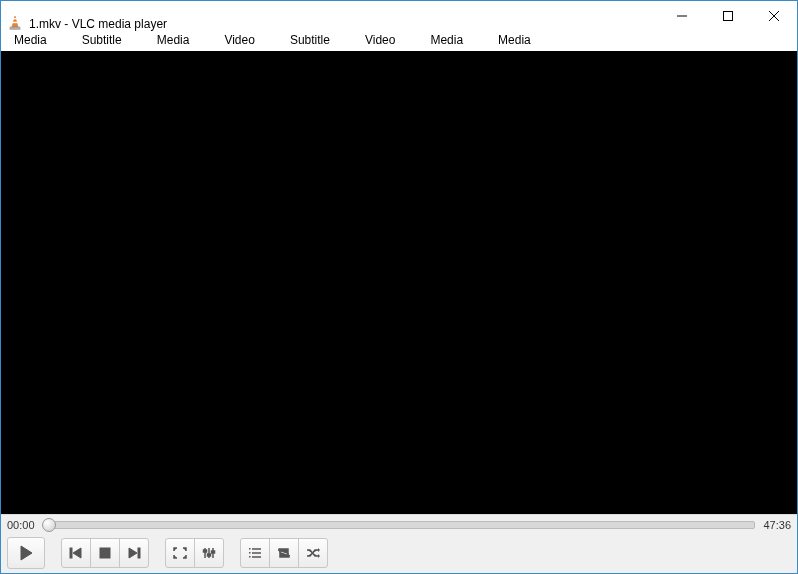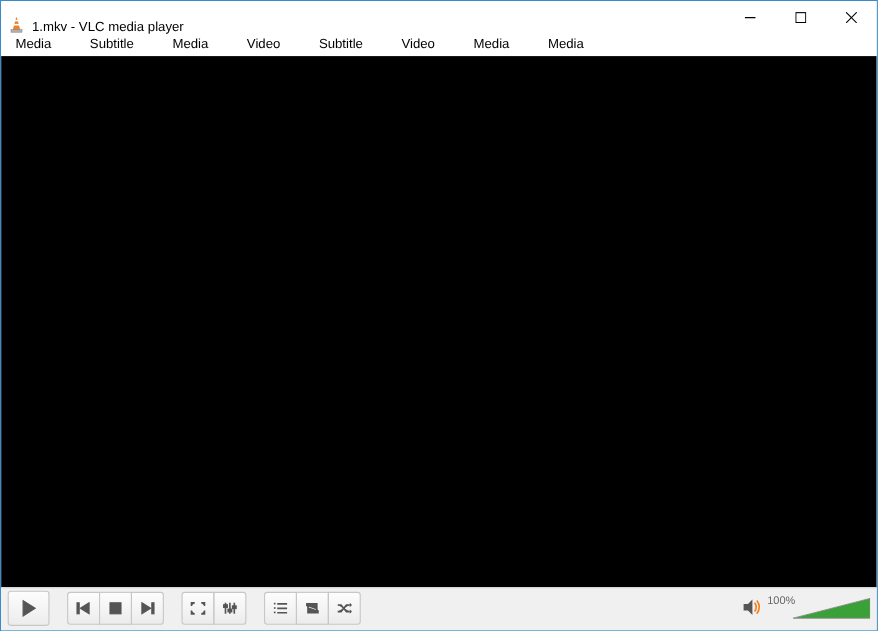--- a/index.html
+++ b/index.html
@@ -179,20 +179,27 @@
   <div class="menu-item">Video</div>
   <div class="menu-item">Subtitle</div>
   <div class="menu-item">Video</div>
   <div class="menu-item">Media</div>
   <div class="menu-item">Media</div>
 </div>
 
 <div class="video-area"></div>
 
 <div class="controls-bar">
+  <div class="seek-row">
+    <div class="time-label">00:00</div>
+    <div class="seek-track">
+      <div class="seek-thumb"></div>
+    </div>
+    <div class="time-label time-right">47:36</div>
+  </div>
 
   <div class="buttons-row">
     <div class="btn play">
       <svg width="14" height="16" viewBox="0 0 14 16">
           <polygon points="2,1 13,8 2,15" fill="#555"></polygon>
         </svg>
     </div>
 
     <div class="gap"></div>
 
@@ -265,29 +272,14 @@
           <path d="M1 3 h3 l5 6 h3"></path>
             <path d="M1 9 h3 l5 -6 h3"></path>
           <polygon points="12,1 14,3 12,5" fill="#555" stroke="none"></polygon>
             <polygon points="12,7 14,9 12,11" fill="#555" stroke="none"></polygon>
         </svg>
       </div>
     </div>
 
     <div class="spacer"></div>
 
-    <div class="volume-wrap">
-      <span>
-        <svg width="18" height="16" viewBox="0 0 18 16">
-          <polygon points="1,5 5,5 9,1 9,15 5,11 1,11" fill="#555"></polygon>
-          <path d="M11 4 Q14 8 11 12" fill="none" stroke="#f58220" stroke-width="1.5"></path>
-          <path d="M13 2 Q17.5 8 13 14" fill="none" stroke="#f58220" stroke-width="1.5"></path>
-        </svg>
-      </span>
-      <div class="vol-pct">100%</div>
-      <div class="vol-triangle">
-        <svg width="70" height="22" viewBox="0 0 70 22">
-          <polygon points="0,20 70,20 70,2" fill="#3aa038" stroke="#888" stroke-width="0.8"></polygon>
-        </svg>
-      </div>
-    </div>
   </div>
 </div>
 
 </body></html>

